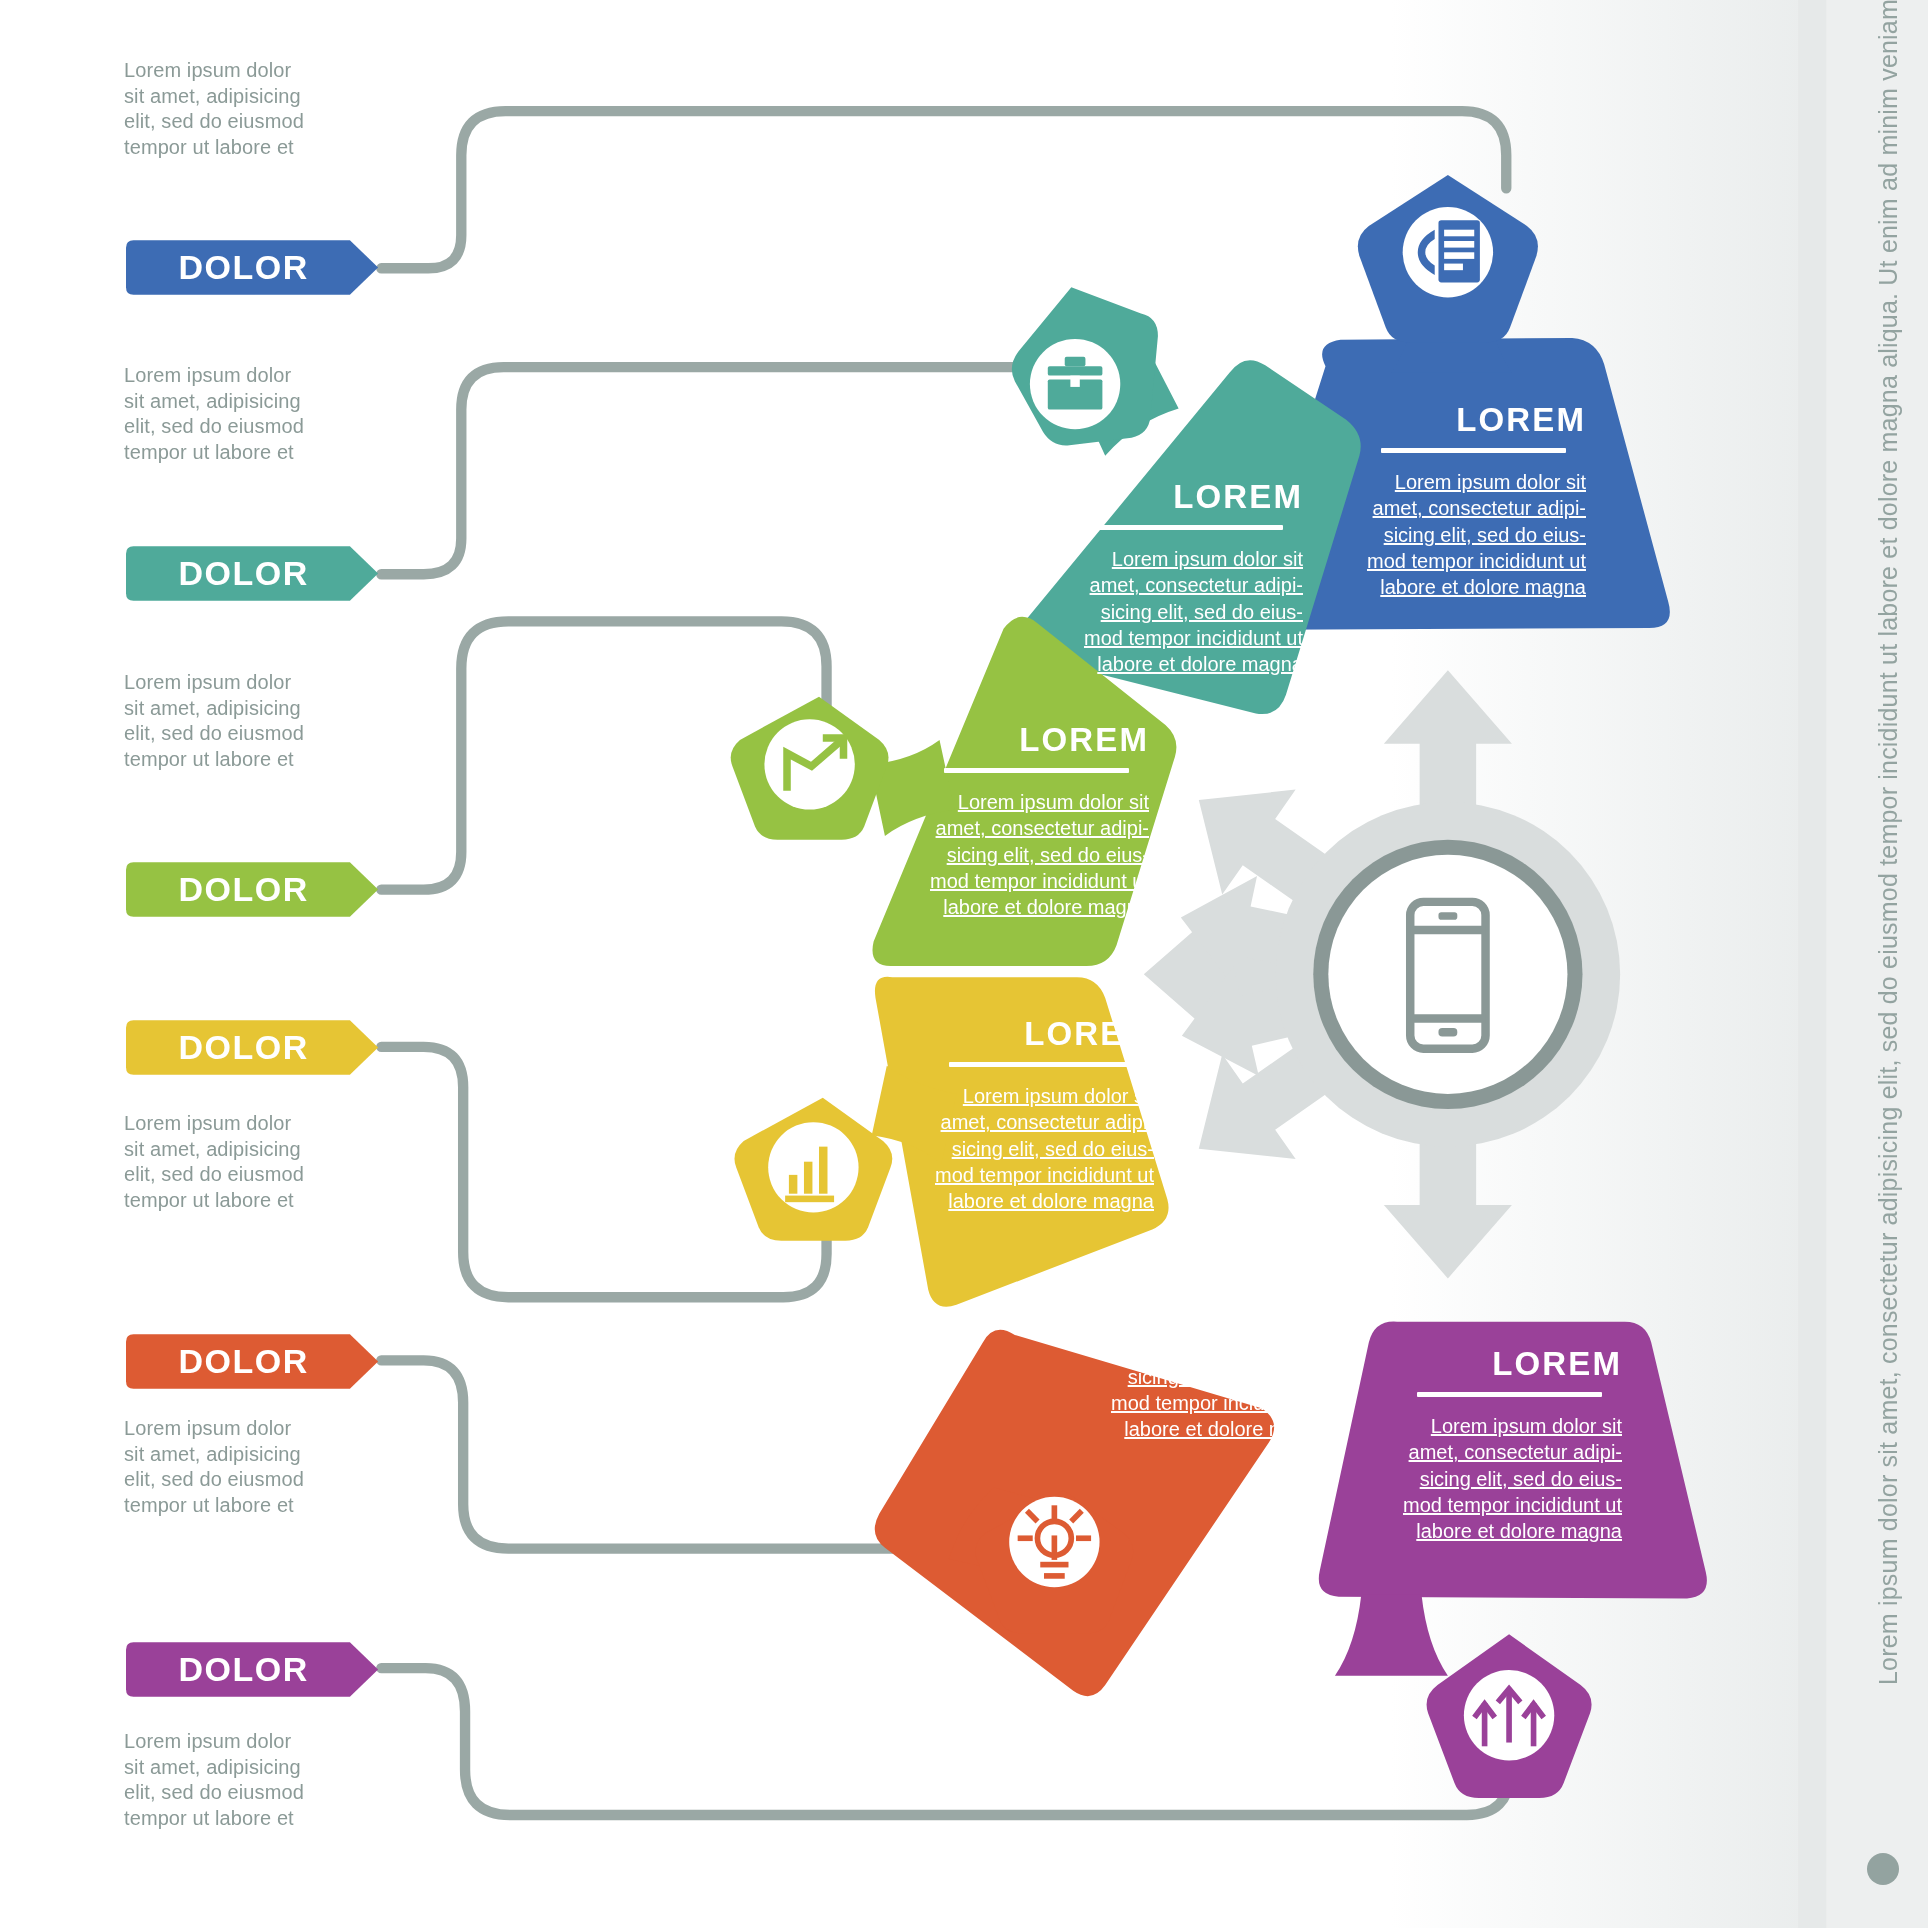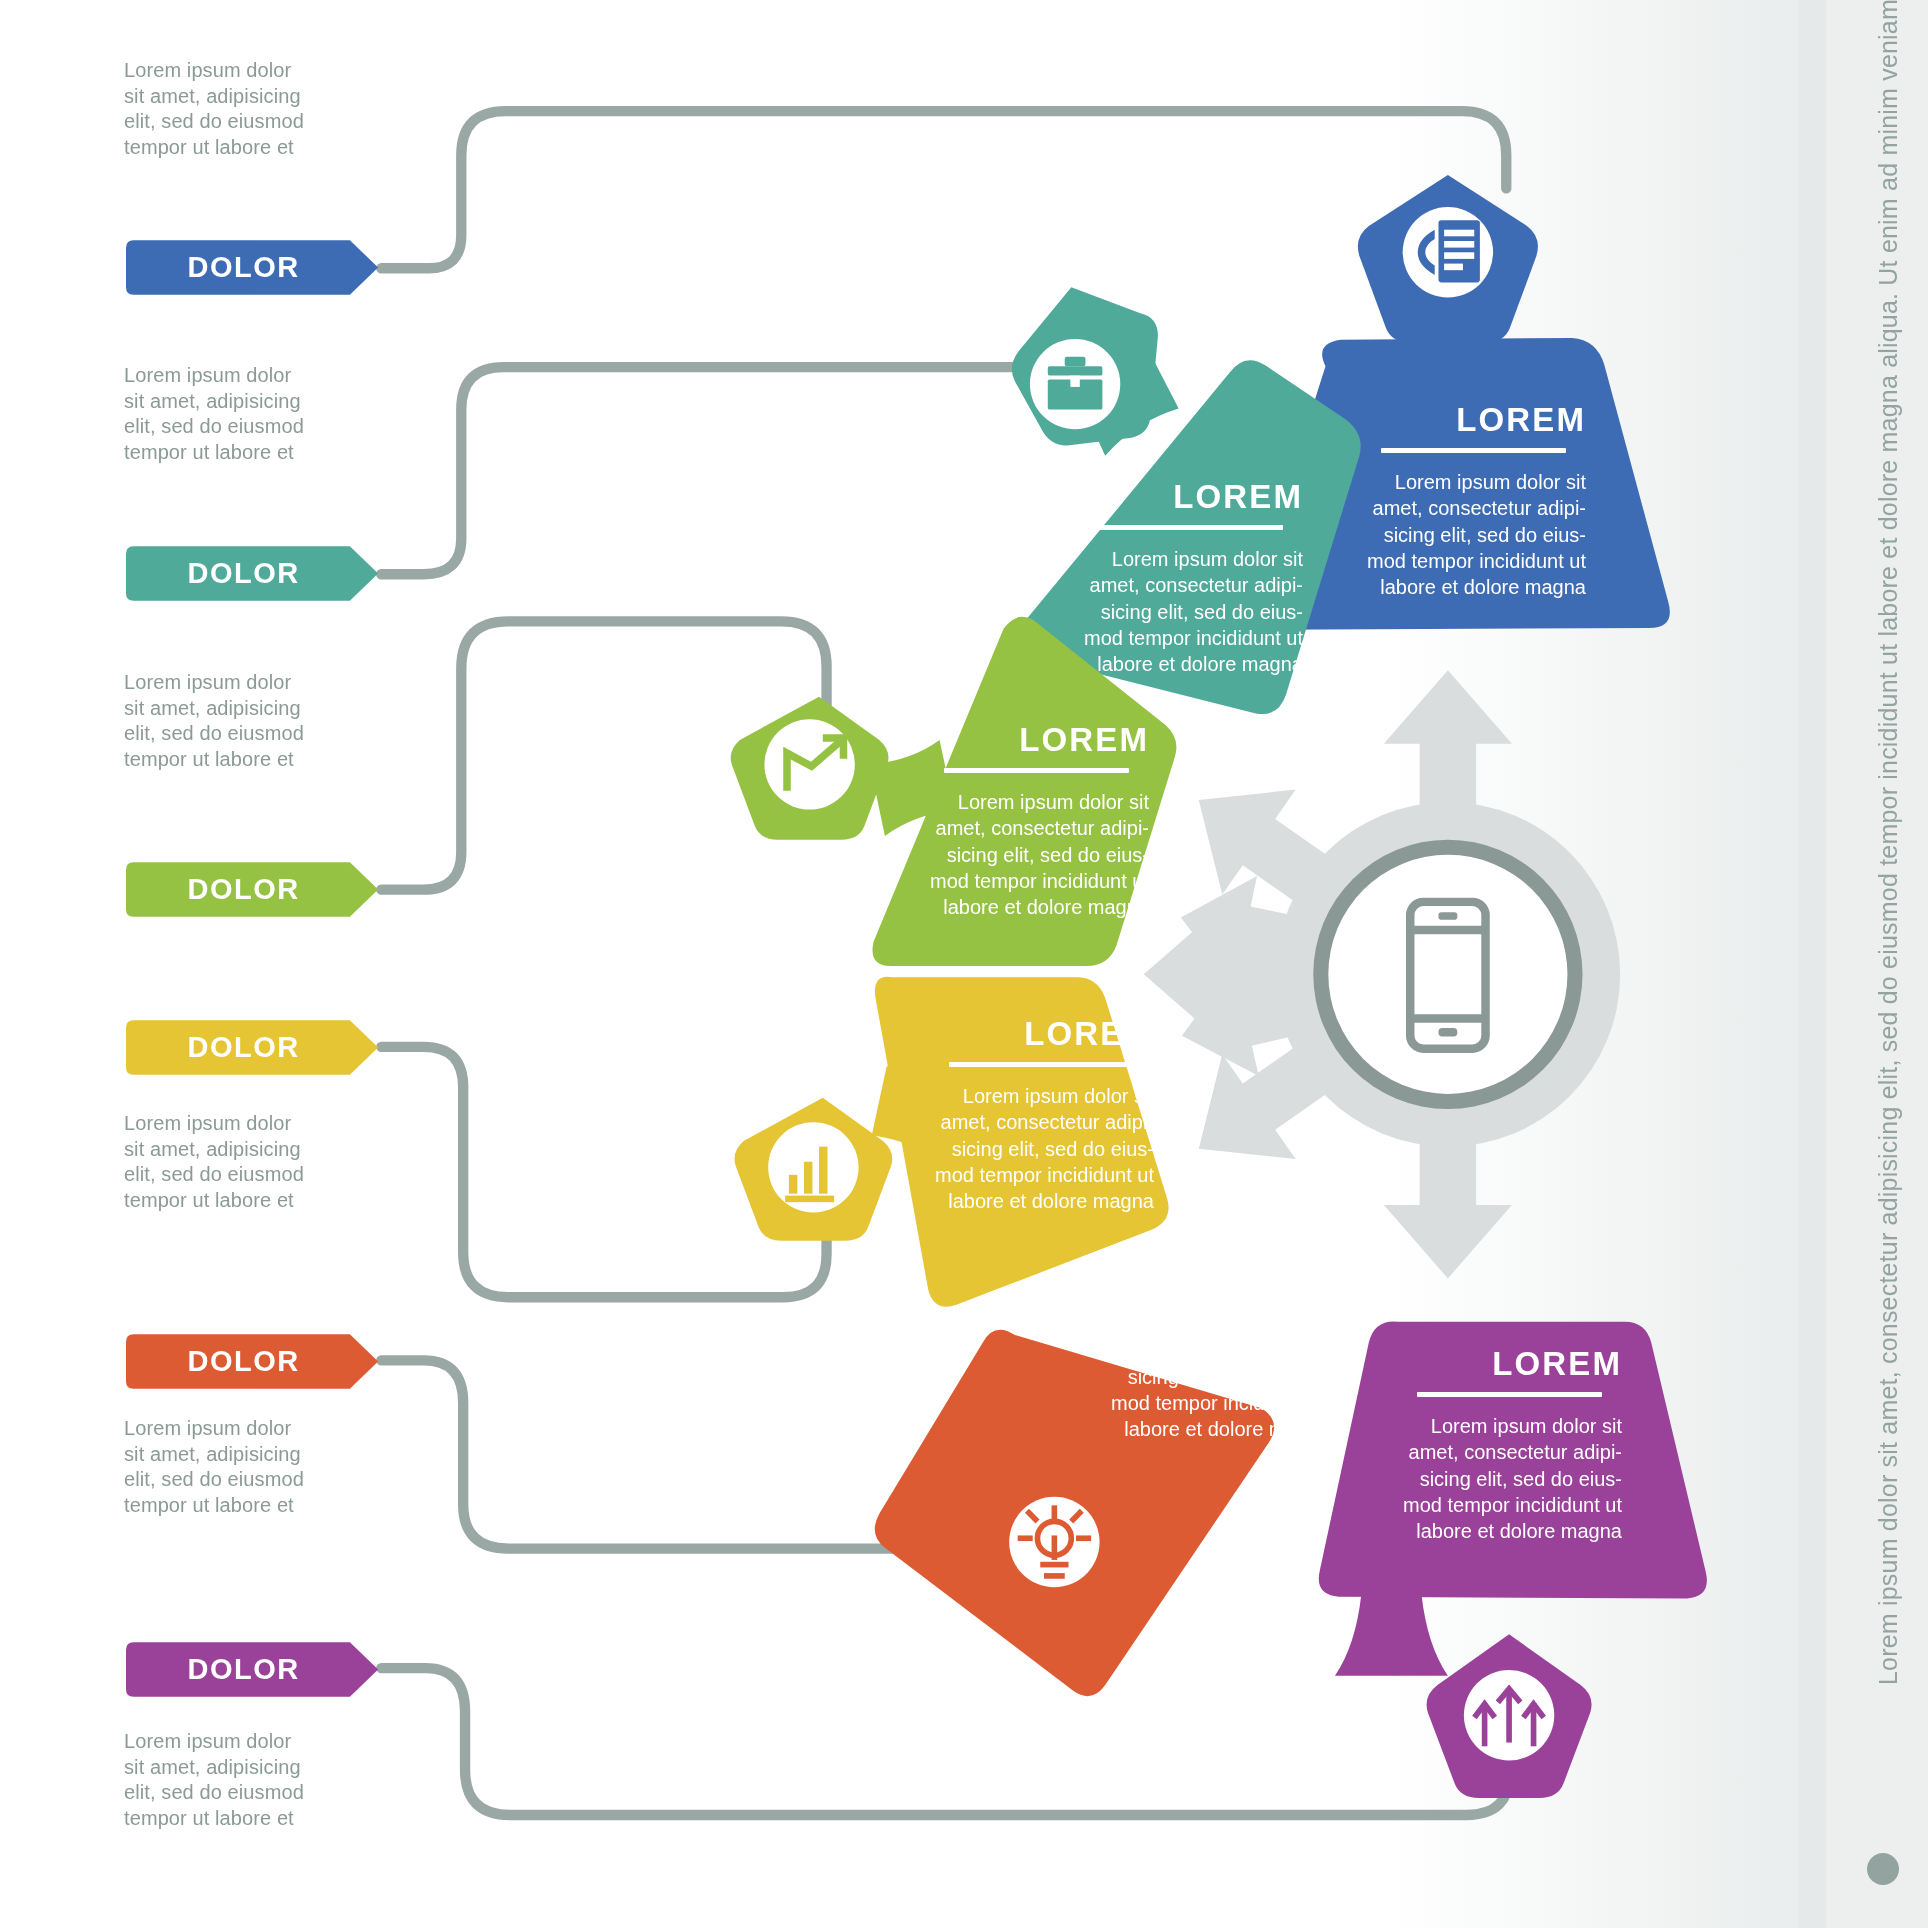--- a/index.html
+++ b/index.html
@@ -29,38 +29,38 @@
     height:55px;
     width:254px;
     display:flex;
     align-items:center;
     justify-content:center;
   }
   .tag .tag-label{
     position:relative;
     z-index:2;
     color:#ffffff;
-    font-size:29px;
+    font-size:34px;
     font-weight:bold;
     letter-spacing:1.5px;
     transform:translateX(-9.4px);
   }
   .tag svg{position:absolute;left:0;top:0;}
 
   
   .wedge-txt{position:absolute;text-align:right;color:#fff;}
   .wedge-title{
     font-size:33px;font-weight:bold;letter-spacing:2.1px;
     line-height:1;margin-bottom:12.2px;
   }
   .wedge-rule{
     height:4.7px;background:#fff;margin:0 auto 16px auto;border-radius:0.9px;
   }
   .wedge-body{
-    font-size:20px;line-height:1.32;white-space:pre-line;
+    font-size:20px;line-height:1.32;white-space:pre-line;text-decoration:underline;
   }
 
   
   .side-text{
     position:absolute;
     right:13px;top:47px;
     height:1638px;
     width:41px;
     color:#93a3a0;
     font-size:25px;

